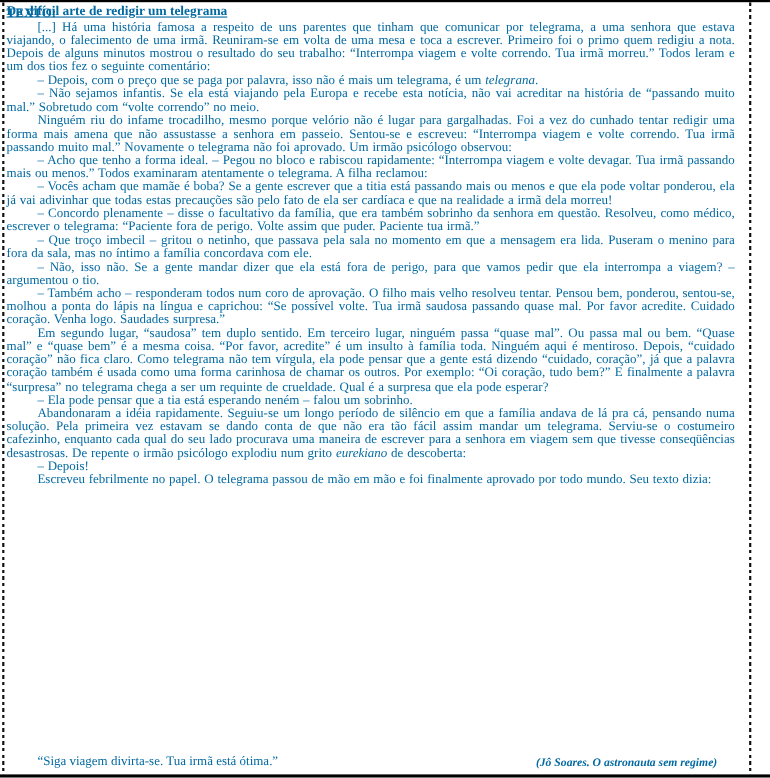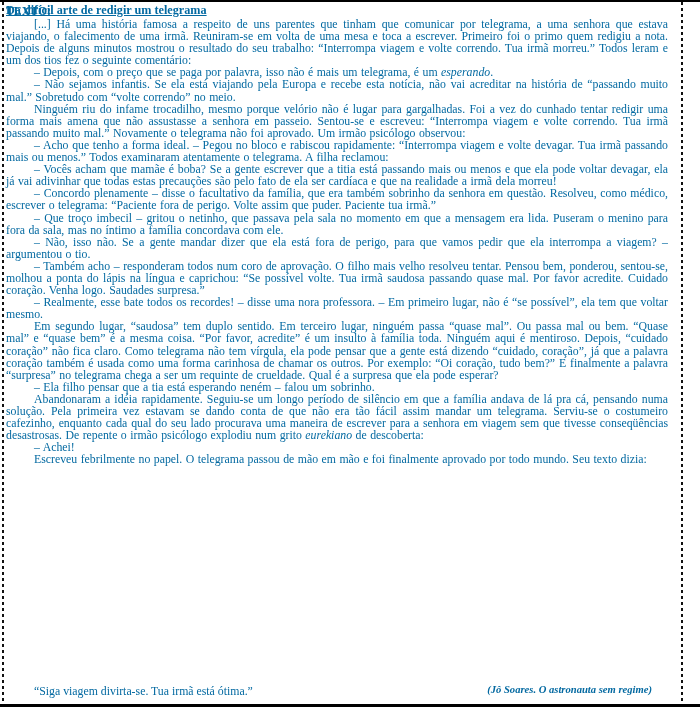--- a/index.html
+++ b/index.html
@@ -50,21 +50,21 @@
     word-spacing: 0.5px;
   }
   .it { font-style: italic; }
   .closing {
     position: absolute;
     left: 6px;
     bottom: 5px;
     width: 662px;
     display: flex;
     justify-content: space-between;
-    align-items: flex-start;
+    align-items: flex-end;
     font-size: 11.8px;
   }
   .closing .quote { margin-left: 28px; }
   .closing .attribution {
     font-weight: bold;
     font-style: italic;
     font-size: 10.6px;
     margin-right: 16px;
     white-space: nowrap;
   }
@@ -76,34 +76,33 @@
   <div class="vline vline-left"></div>
   <div class="vline vline-right"></div>
 
   <div class="content">
     <div class="header">
       <span class="texto-label">TEXTO:</span>
       <div class="doc-title">Da difícil arte de redigir um telegrama</div>
     </div>
     <div class="body-text">
         <p class="para"><span>[...] Há uma história famosa a respeito de uns parentes que tinham que comunicar por telegrama, a uma senhora que estava viajando, o falecimento de uma irmã. Reuniram-se em volta de uma mesa e toca a escrever. Primeiro foi o primo quem redigiu a nota. Depois de alguns minutos mostrou o resultado do seu trabalho: “Interrompa viagem e volte correndo. Tua irmã morreu.” Todos leram e um dos tios fez o seguinte comentário:</span></p>
-        <p class="para"><span>– Depois, com o preço que se paga por palavra, isso não é mais um telegrama, é um </span><span class="it">esperando</span><span>.</span></p>
+        <p class="para"><span>– Depois, com o preço que se paga por palavra, isso não é mais um telegrama, é um </span><span class="it">telegrana</span><span>.</span></p>
         <p class="para"><span>– Não sejamos infantis. Se ela está viajando pela Europa e recebe esta notícia, não vai acreditar na história de “passando muito mal.” Sobretudo com “volte correndo” no meio.</span></p>
         <p class="para"><span>Ninguém riu do infame trocadilho, mesmo porque velório não é lugar para gargalhadas. Foi a vez do cunhado tentar redigir uma forma mais amena que não assustasse a senhora em passeio. Sentou-se e escreveu: “Interrompa viagem e volte correndo. Tua irmã passando muito mal.” Novamente o telegrama não foi aprovado. Um irmão psicólogo observou:</span></p>
         <p class="para"><span>– Acho que tenho a forma ideal. – Pegou no bloco e rabiscou rapidamente: “Interrompa viagem e volte devagar. Tua irmã passando mais ou menos.” Todos examinaram atentamente o telegrama. A filha reclamou:</span></p>
-        <p class="para"><span>– Vocês acham que mamãe é boba? Se a gente escrever que a titia está passando mais ou menos e que ela pode voltar devagar, ela já vai adivinhar que todas estas precauções são pelo fato de ela ser cardíaca e que na realidade a irmã dela morreu!</span></p>
+        <p class="para"><span>– Vocês acham que mamãe é boba? Se a gente escrever que a titia está passando mais ou menos e que ela pode voltar ponderou, ela já vai adivinhar que todas estas precauções são pelo fato de ela ser cardíaca e que na realidade a irmã dela morreu!</span></p>
         <p class="para"><span>– Concordo plenamente – disse o facultativo da família, que era também sobrinho da senhora em questão. Resolveu, como médico, escrever o telegrama: “Paciente fora de perigo. Volte assim que puder. Paciente tua irmã.”</span></p>
         <p class="para"><span>– Que troço imbecil – gritou o netinho, que passava pela sala no momento em que a mensagem era lida. Puseram o menino para fora da sala, mas no íntimo a família concordava com ele.</span></p>
         <p class="para"><span>– Não, isso não. Se a gente mandar dizer que ela está fora de perigo, para que vamos pedir que ela interrompa a viagem? – argumentou o tio.</span></p>
         <p class="para"><span>– Também acho – responderam todos num coro de aprovação. O filho mais velho resolveu tentar. Pensou bem, ponderou, sentou-se, molhou a ponta do lápis na língua e caprichou: “Se possível volte. Tua irmã saudosa passando quase mal. Por favor acredite. Cuidado coração. Venha logo. Saudades surpresa.”</span></p>
-        <p class="para"><span>– Realmente, esse bate todos os recordes! – disse uma nora professora. – Em primeiro lugar, não é “se possível”, ela tem que voltar mesmo.</span></p>
         <p class="para"><span>Em segundo lugar, “saudosa” tem duplo sentido. Em terceiro lugar, ninguém passa “quase mal”. Ou passa mal ou bem. “Quase mal” e “quase bem” é a mesma coisa. “Por favor, acredite” é um insulto à família toda. Ninguém aqui é mentiroso. Depois, “cuidado coração” não fica claro. Como telegrama não tem vírgula, ela pode pensar que a gente está dizendo “cuidado, coração”, já que a palavra coração também é usada como uma forma carinhosa de chamar os outros. Por exemplo: “Oi coração, tudo bem?” E finalmente a palavra “surpresa” no telegrama chega a ser um requinte de crueldade. Qual é a surpresa que ela pode esperar?</span></p>
-        <p class="para"><span>– Ela filho pensar que a tia está esperando neném – falou um sobrinho.</span></p>
+        <p class="para"><span>– Ela pode pensar que a tia está esperando neném – falou um sobrinho.</span></p>
         <p class="para"><span>Abandonaram a idéia rapidamente. Seguiu-se um longo período de silêncio em que a família andava de lá pra cá, pensando numa solução. Pela primeira vez estavam se dando conta de que não era tão fácil assim mandar um telegrama. Serviu-se o costumeiro cafezinho, enquanto cada qual do seu lado procurava uma maneira de escrever para a senhora em viagem sem que tivesse conseqüências desastrosas. De repente o irmão psicólogo explodiu num grito </span><span class="it">eurekiano</span><span> de descoberta:</span></p>
-        <p class="para"><span>– Achei!</span></p>
+        <p class="para"><span>– Depois!</span></p>
         <p class="para"><span>Escreveu febrilmente no papel. O telegrama passou de mão em mão e foi finalmente aprovado por todo mundo. Seu texto dizia:</span></p>
       </div>
   </div>
 
   <div class="closing">
     <span class="quote">“Siga viagem divirta-se. Tua irmã está ótima.”</span>
     <span class="attribution">(Jô Soares. O astronauta sem regime)</span>
   </div>
 </div>
 

